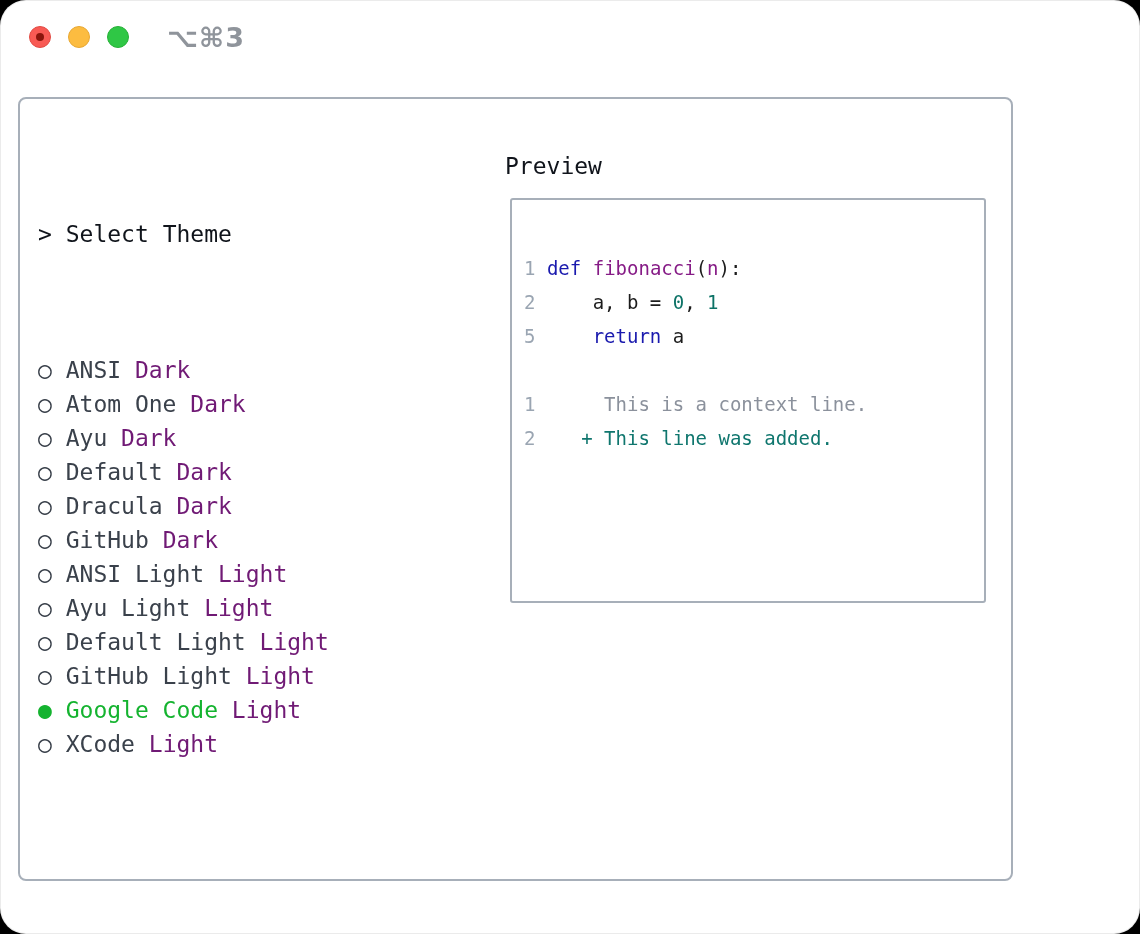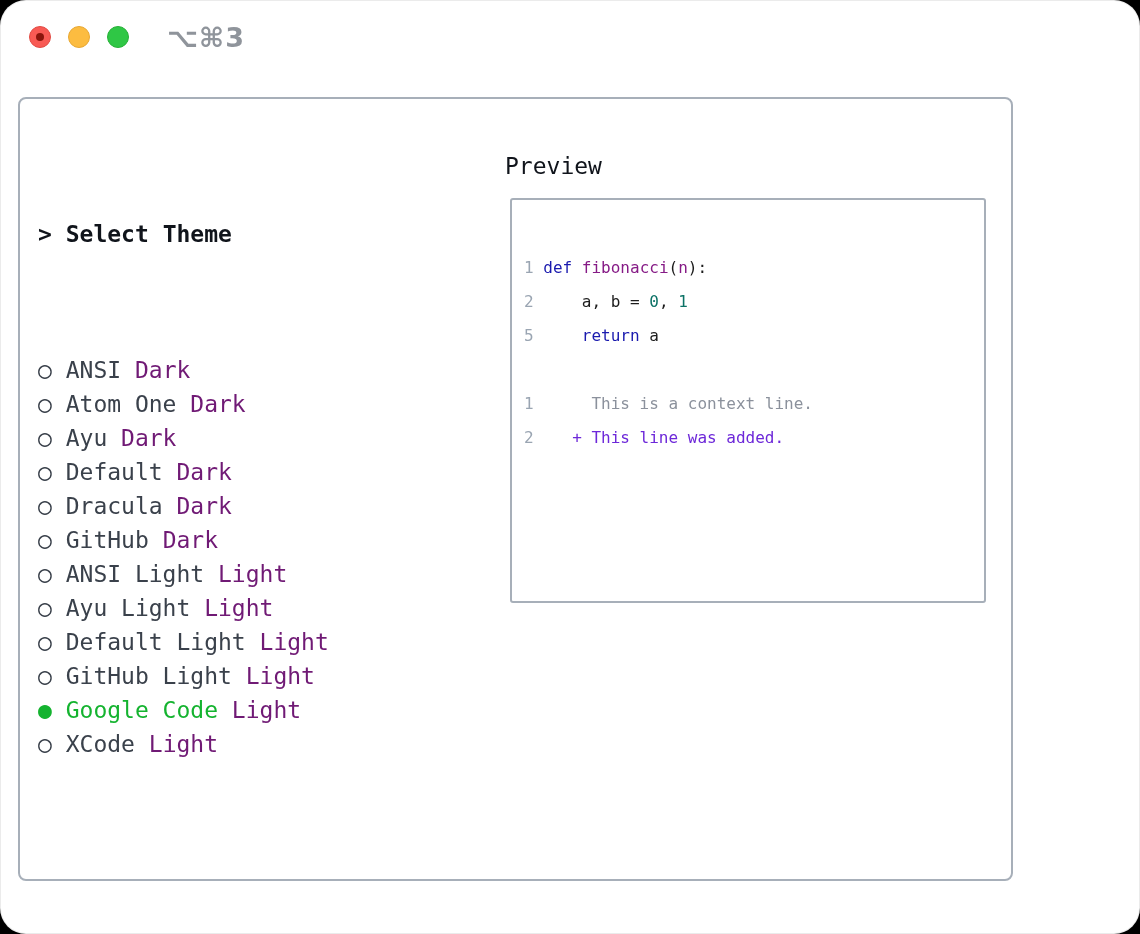--- a/index.html
+++ b/index.html
@@ -26,42 +26,42 @@
     color: #8f949b; font-family: "DejaVu Sans", sans-serif; letter-spacing: 1px;
   }
   
   .panel {
     position: absolute; left: 18px; top: 97px; width: 995px; height: 784px;
     border: 2px solid #a7afb9; border-radius: 8px; box-sizing: border-box;
     font-size: 23px; line-height: 34px; color: #3a414b;
   }
   .left-col { position: absolute; left: 18px; top: 50px; white-space: pre; }
   .row { white-space: pre; }
-  .hdr { font-weight: bold; color: #10141b; }
+  .hdr { font-weight: normal; color: #10141b; }
   .marker { display: inline-block; width: 1ch; }
   .tag { color: #701a75; }
   .sel { color: #14b32f; }
   .apply-section { margin-top: 34px; }
   
   .right-col { position: absolute; left: 483px; top: 50px; }
   .preview-hdr { font-weight: normal; color: #10141b; padding-left: 2px; }
   .preview-box {
     margin-top: 15px; margin-left: 7px; width: 476px; height: 405px;
     border: 2px solid #a7afb9; border-radius: 3px; box-sizing: border-box;
     padding: 51px 0 0 12px; overflow: hidden;
   }
-  .code-line { white-space: pre; font-size: 16px; line-height: 34px; }
+  .code-line { white-space: pre; font-size: 19px; line-height: 34px; }
   .lineno { color: #9aa5b2; display: inline-block; min-width: 1ch; }
   .c-plain { color: #1c1c1c; }
   .c-kw    { color: #1a1aae; }
   .c-fn    { color: #861b86; }
   .c-num   { color: #0c7266; }
   .c-ctx   { color: #8b919c; }
   .c-del   { color: #c72e1e; }
-  .c-add   { color: #6d28d9; }
+  .c-add   { color: #0f766e; }
 </style>
 </head>
 <body>
 
 <div class="window">
 
   <div class="titlebar">
     <div class="traffic red">
       <div class="unsaved-dot"></div>
     </div>

